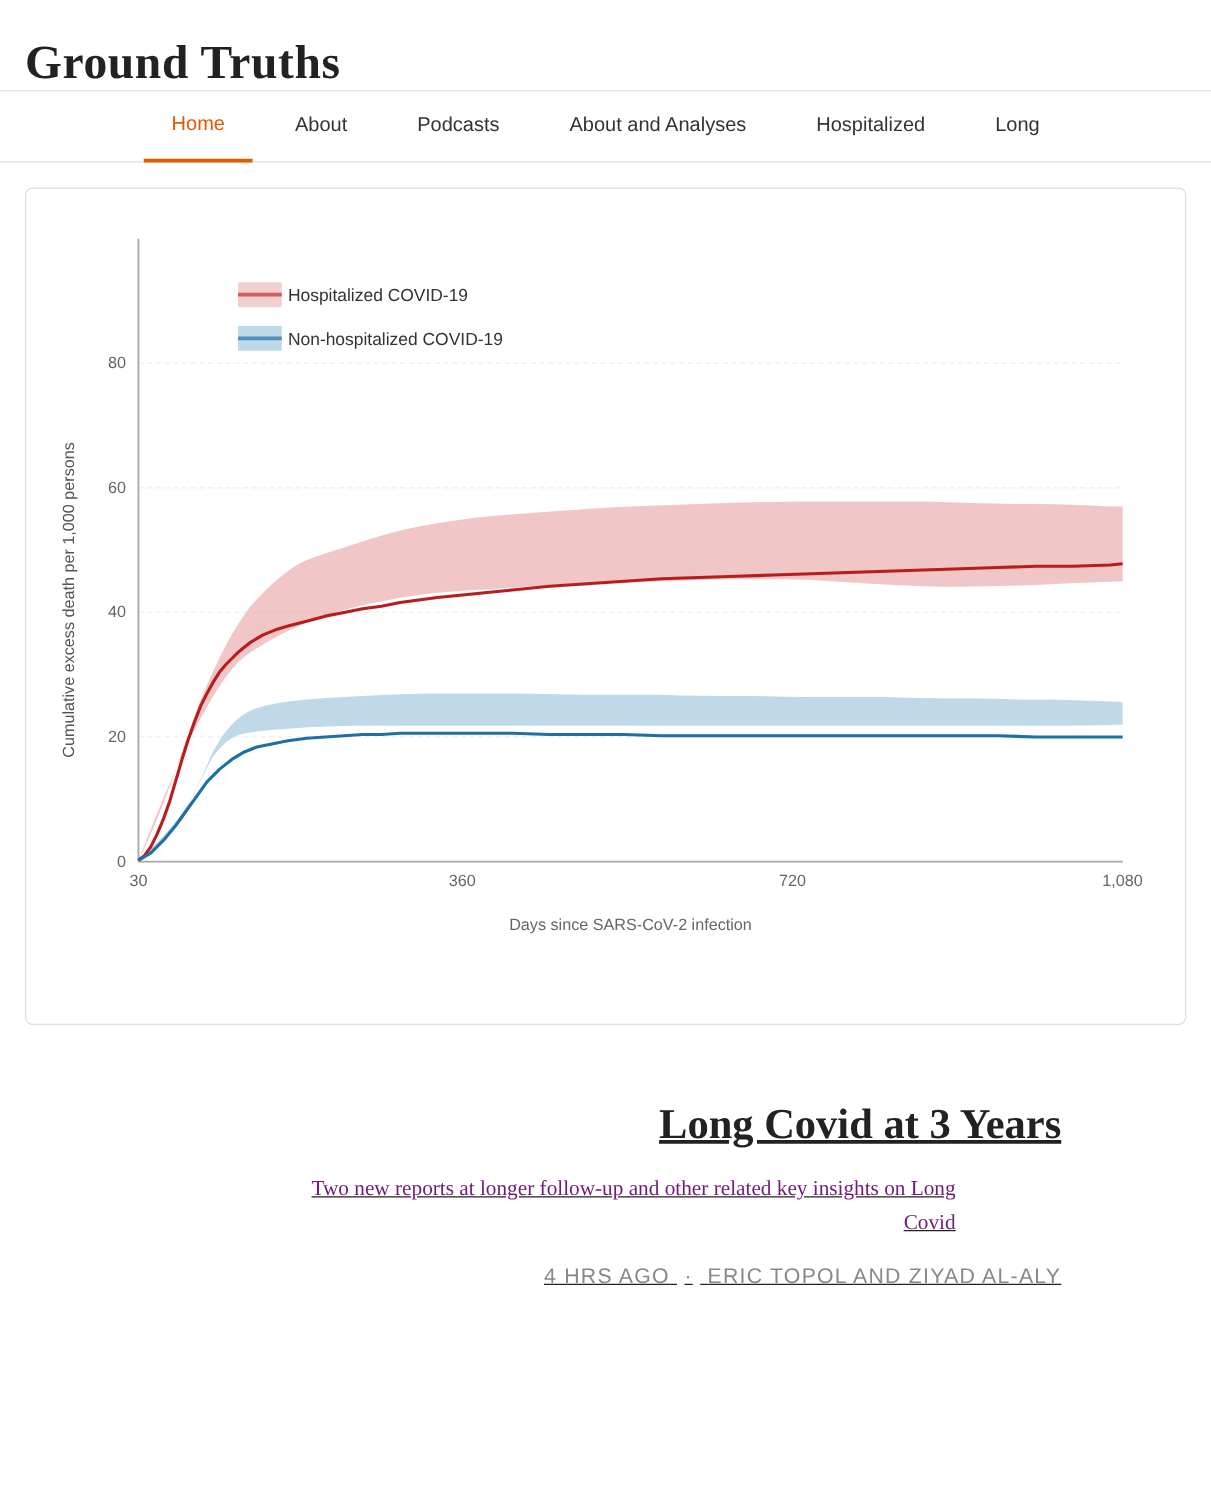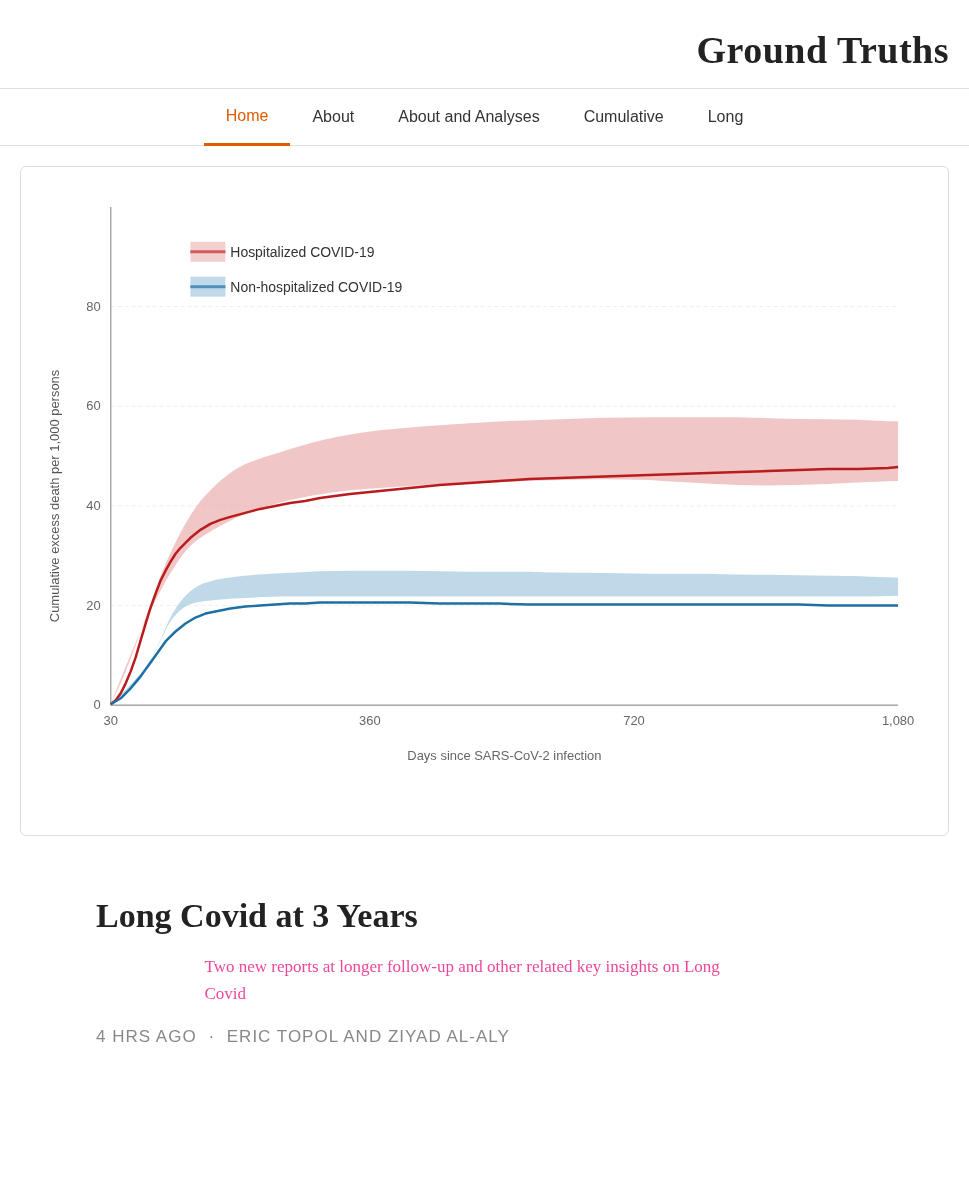--- a/index.html
+++ b/index.html
@@ -5,35 +5,35 @@
     * { box-sizing: border-box; margin: 0; padding: 0; }
     body {
       font-family: Georgia, 'Times New Roman', serif;
       background: #fff;
       color: #222;
       width: 969px;
       min-height: 1200px;
     }
     
     .site-header {
-      text-align: right;
-      padding: 28px 20px 16px;
+      text-align: left;
+      padding: 28px 20px 0;
       border-bottom: 1px solid #e0e0e0;
     }
     .site-title {
       font-size: 38px;
       font-weight: 700;
       letter-spacing: 0.5px;
     }
     
     .nav-bar {
       display: flex;
       align-items: center;
       justify-content: center;
-      gap: 0;
+      gap: 12px;
       padding: 0 40px;
       border-bottom: 1px solid #e0e0e0;
     }
     .nav-item {
       padding: 18px 22px;
       font-size: 16px;
       cursor: pointer;
       color: #333;
       text-decoration: none;
       white-space: nowrap;
@@ -52,32 +52,33 @@
       border: 1px solid #ddd;
       border-radius: 6px;
       background: #fff;
       padding: 20px 20px 30px 10px;
       position: relative;
       overflow: hidden;
     }
 
     
     .article-section {
-      text-align: left;
-      padding: 50px 96px 30px;
+      text-align: right;
+      padding: 50px 120px 30px;
+      text-decoration: underline;
     }
     .article-title {
       font-size: 34px;
       font-weight: 700;
       margin-bottom: 16px;
       line-height: 1.2;
     }
     .article-subtitle {
       font-size: 17px;
-      color: #ec4899;
+      color: #701a75;
       line-height: 1.6;
       max-width: 560px;
       margin: 14px auto 20px;
     }
     .article-meta {
       font-size: 17px;
       color: #888;
       letter-spacing: 1px;
       text-transform: uppercase;
       font-family: -apple-system, BlinkMacSystemFont, 'Segoe UI', sans-serif;
@@ -96,22 +97,23 @@
 </head>
 <body>
 
 <header class="site-header">
   <h1 class="site-title">Ground Truths</h1>
 </header>
 
 <nav class="nav-bar">
   <a class="nav-item active">Home</a>
   <a class="nav-item">About</a>
+  <a class="nav-item">Podcasts</a>
   <a class="nav-item">About and Analyses</a>
-  <a class="nav-item">Cumulative</a>
+  <a class="nav-item">Hospitalized</a>
   <a class="nav-item">Long</a>
 </nav>
 
 <div class="chart-wrapper">
   <svg class="chart-svg" viewBox="0 0 900 620" xmlns="http://www.w3.org/2000/svg">
 
     <text transform="rotate(-90)" x="-310" y="28" font-size="13" font-family="sans-serif" fill="#555" text-anchor="middle">Cumulative excess death per 1,000 persons</text>
 
     <line x1="80" y1="520" x2="870" y2="520" stroke="#ccc" stroke-width="1"></line>
     <line x1="80" y1="420" x2="870" y2="420" stroke="#eee" stroke-width="1" stroke-dasharray="4,3"></line>

